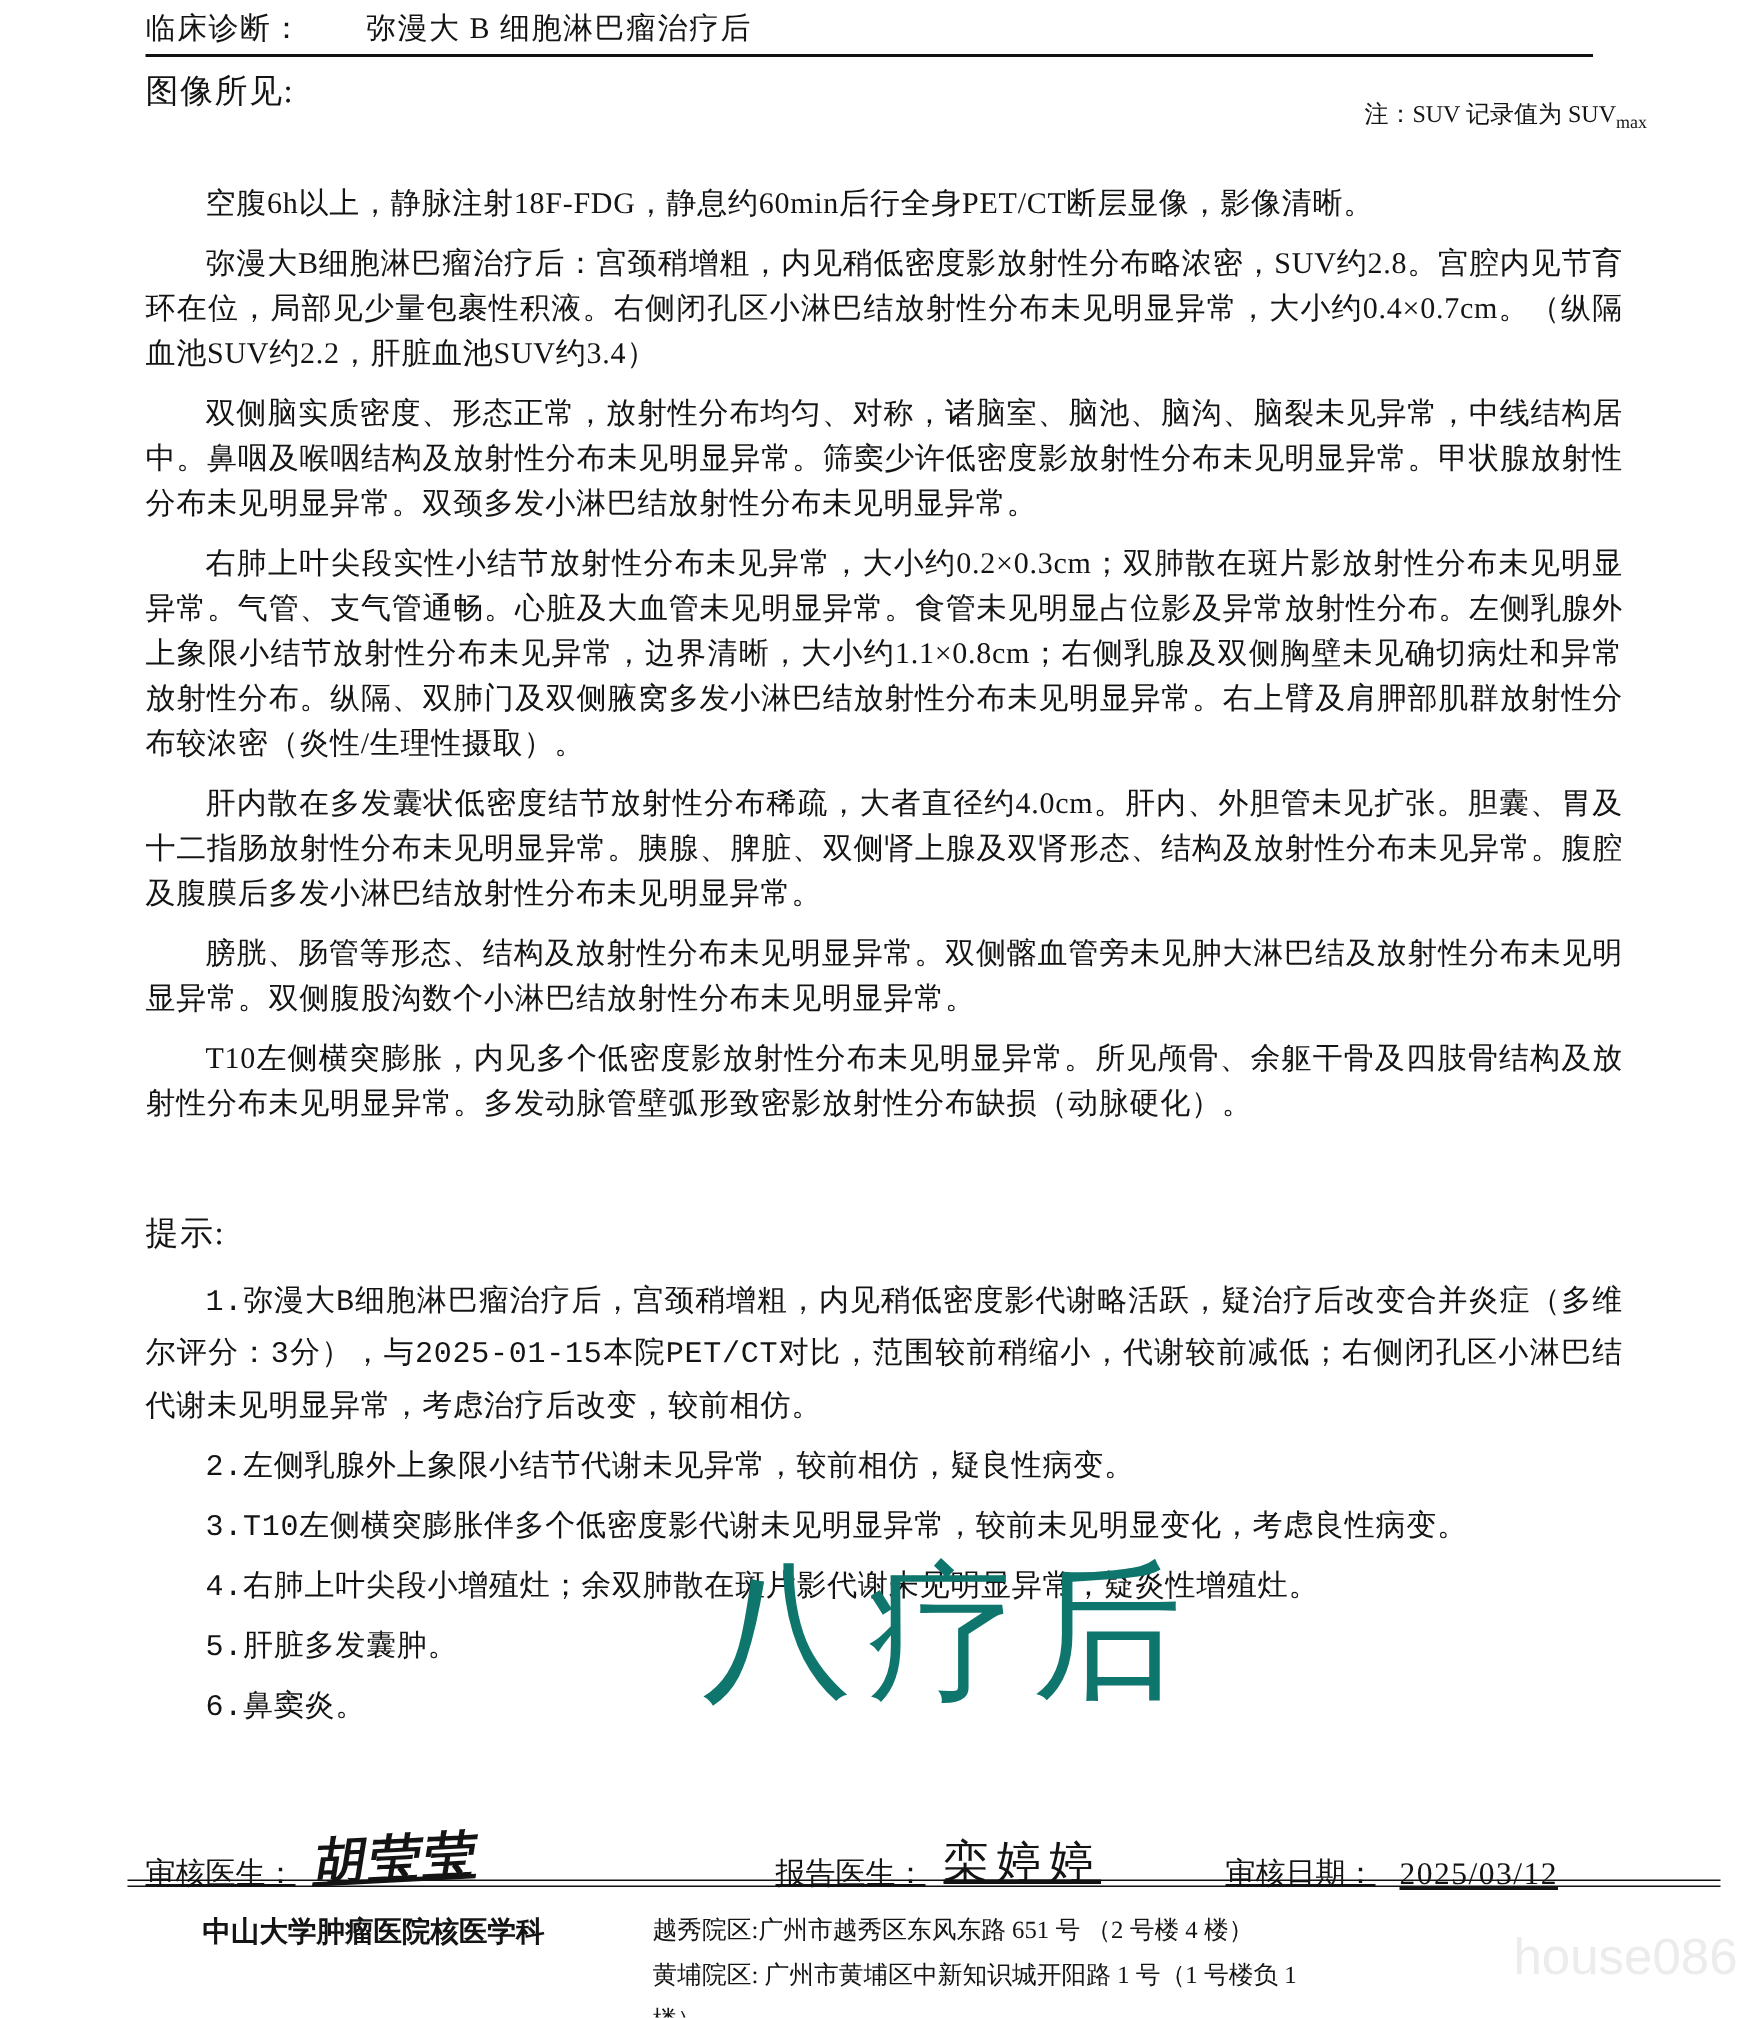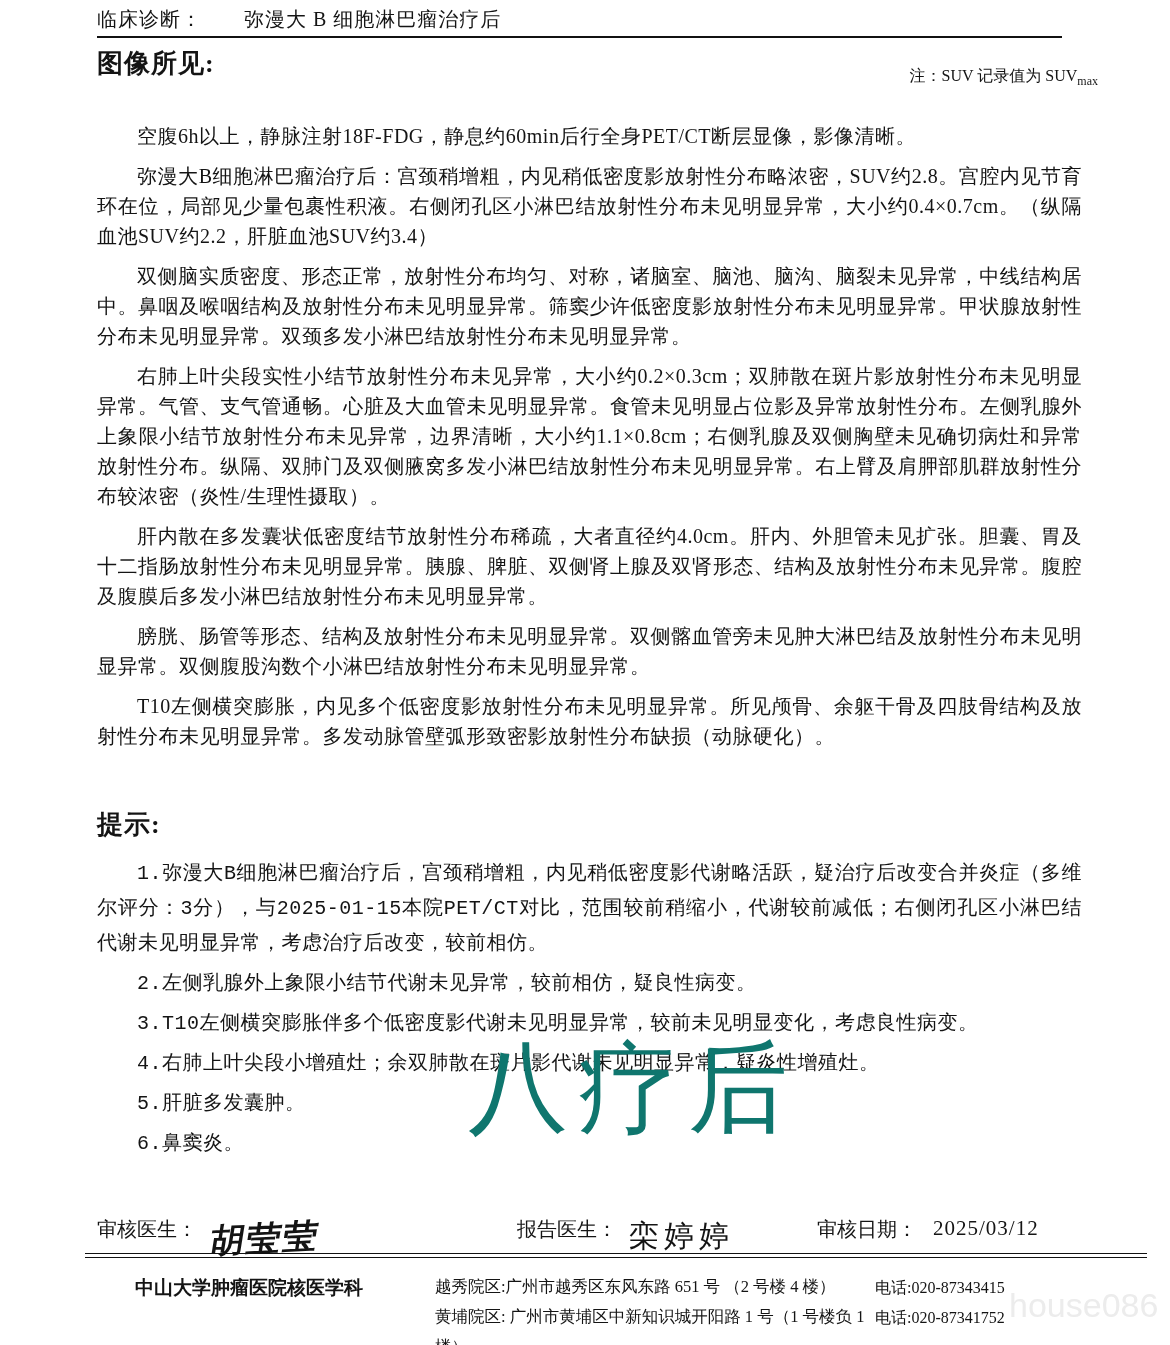--- a/index.html
+++ b/index.html
@@ -11,21 +11,21 @@
   .page{padding:6px 88px 0 97px;}
 
   
   .diag-row{display:flex;align-items:baseline;font-size:20px;line-height:26px;}
   .diag-row .label{letter-spacing:1px;}
   .diag-row .value{margin-left:42px;letter-spacing:1px;}
   .top-rule{border:none;border-top:2px solid #111;margin:4px 0 0 0;width:965px;}
 
   
   .findings-head{display:flex;justify-content:space-between;align-items:flex-start;margin-top:8px;}
-  .section-title{font-weight:bold;font-size:26px;letter-spacing:1px;}
+  .section-title{font-weight:normal;font-size:22px;letter-spacing:1px;}
   .suv-note{font-size:16px;margin-top:20px;margin-right:-16px;}
   .suv-note sub{font-size:12px;}
 
   
   .findings-body{margin-top:32px;}
   .findings-body p{
     font-size:20px;line-height:30px;margin:10px 0;
     text-align:justify;text-indent:2em;letter-spacing:0.5px;
   }
 
@@ -43,21 +43,21 @@
     font-size:100px;font-weight:500;letter-spacing:10px;
     font-family:"Liberation Serif","DejaVu Serif",serif;
     white-space:nowrap;z-index:5;
   }
 
   
   .signoff{
     position:absolute;left:97px;top:1216px;width:985px;
     display:flex;align-items:baseline;font-size:20px;
   }
-  .signoff .group{display:flex;align-items:flex-start;}
+  .signoff .group{display:flex;align-items:flex-end;text-decoration:underline;}
   .signoff .g1{width:420px;}
   .signoff .g2{width:300px;}
   .signoff .signature{
     font-size:34px;font-weight:bold;margin-left:14px;
     transform:skewX(-12deg) rotate(-3deg);display:inline-block;
     letter-spacing:2px;
   }
   .signoff .reporter-name{font-size:30px;margin-left:12px;letter-spacing:5px;}
   .signoff .date-value{margin-left:16px;font-size:21px;letter-spacing:1px;}
 
@@ -145,17 +145,13 @@
 </div>
 
 <div class="double-rule"></div>
 
 <div class="footer">
   <div class="dept">中山大学肿瘤医院核医学科</div>
   <div class="addr">
     <div>越秀院区:广州市越秀区东风东路 651 号 （2 号楼 4 楼）</div>
     <div>黄埔院区: 广州市黄埔区中新知识城开阳路 1 号（1 号楼负 1 楼）</div>
   </div>
-  <div class="phones">
-    <div>电话:020-87343415</div>
-    <div>电话:020-87341752</div>
-  </div>
 </div>
 
 </body></html>

